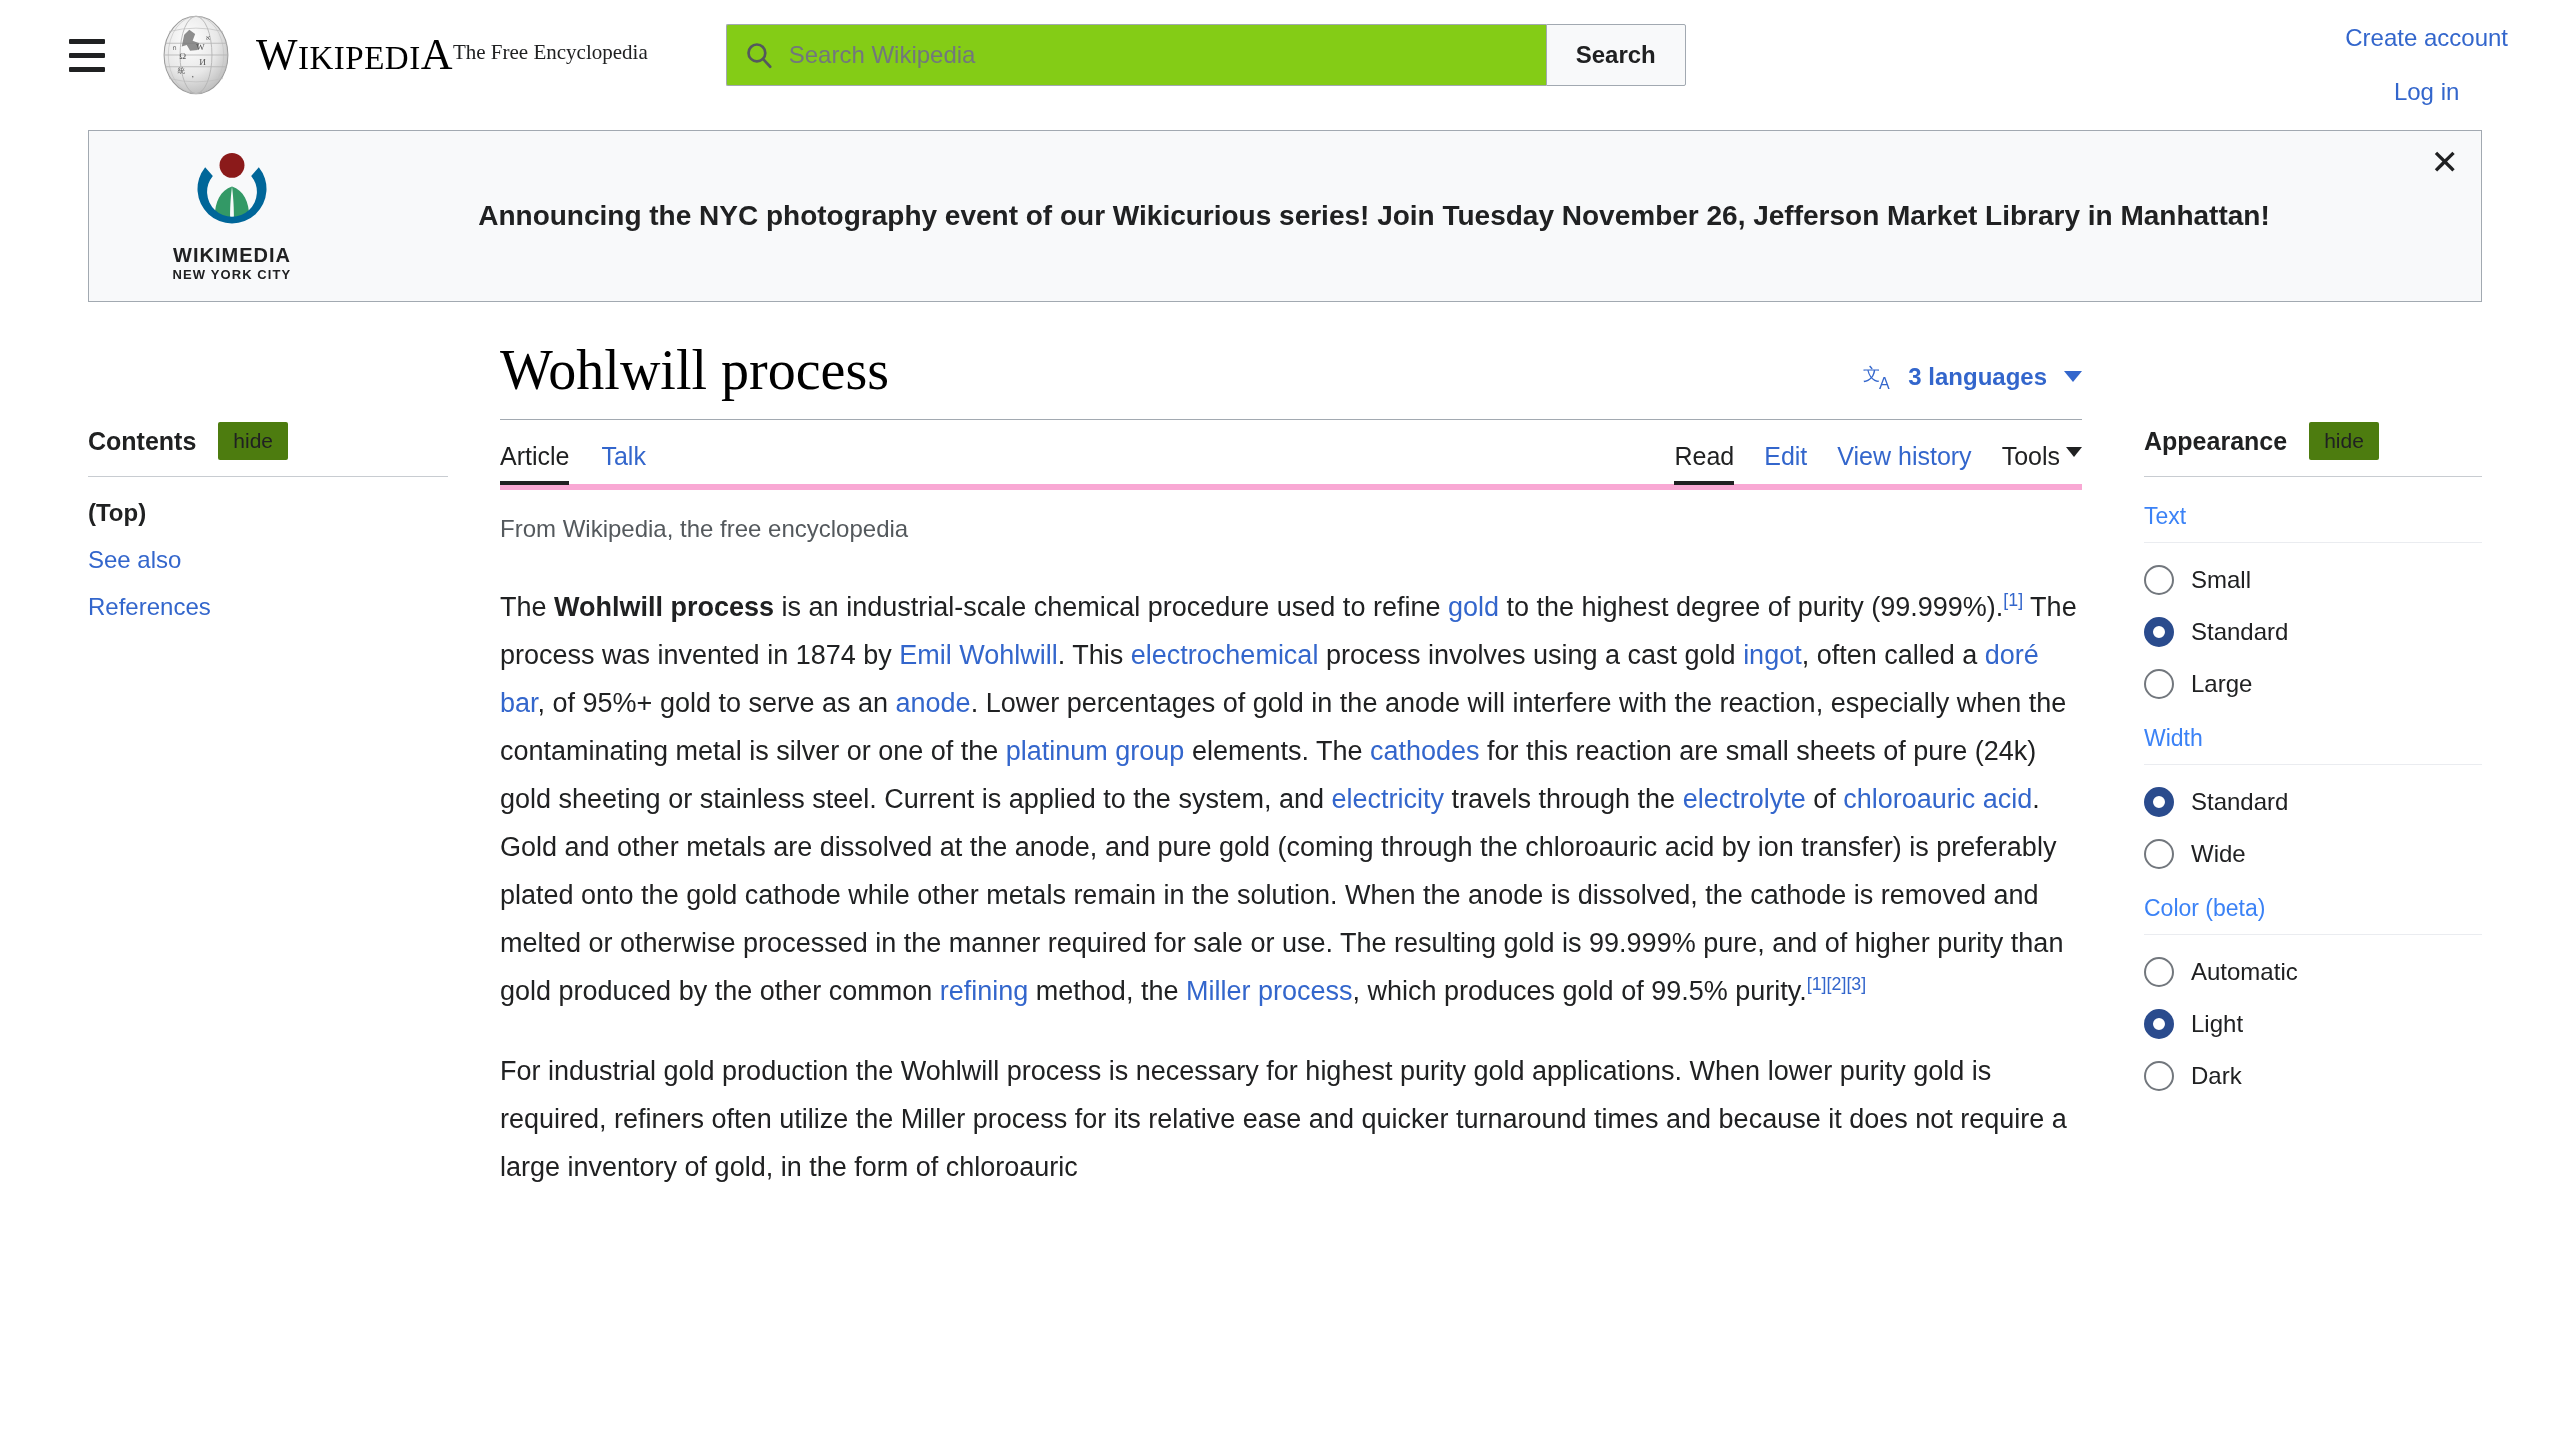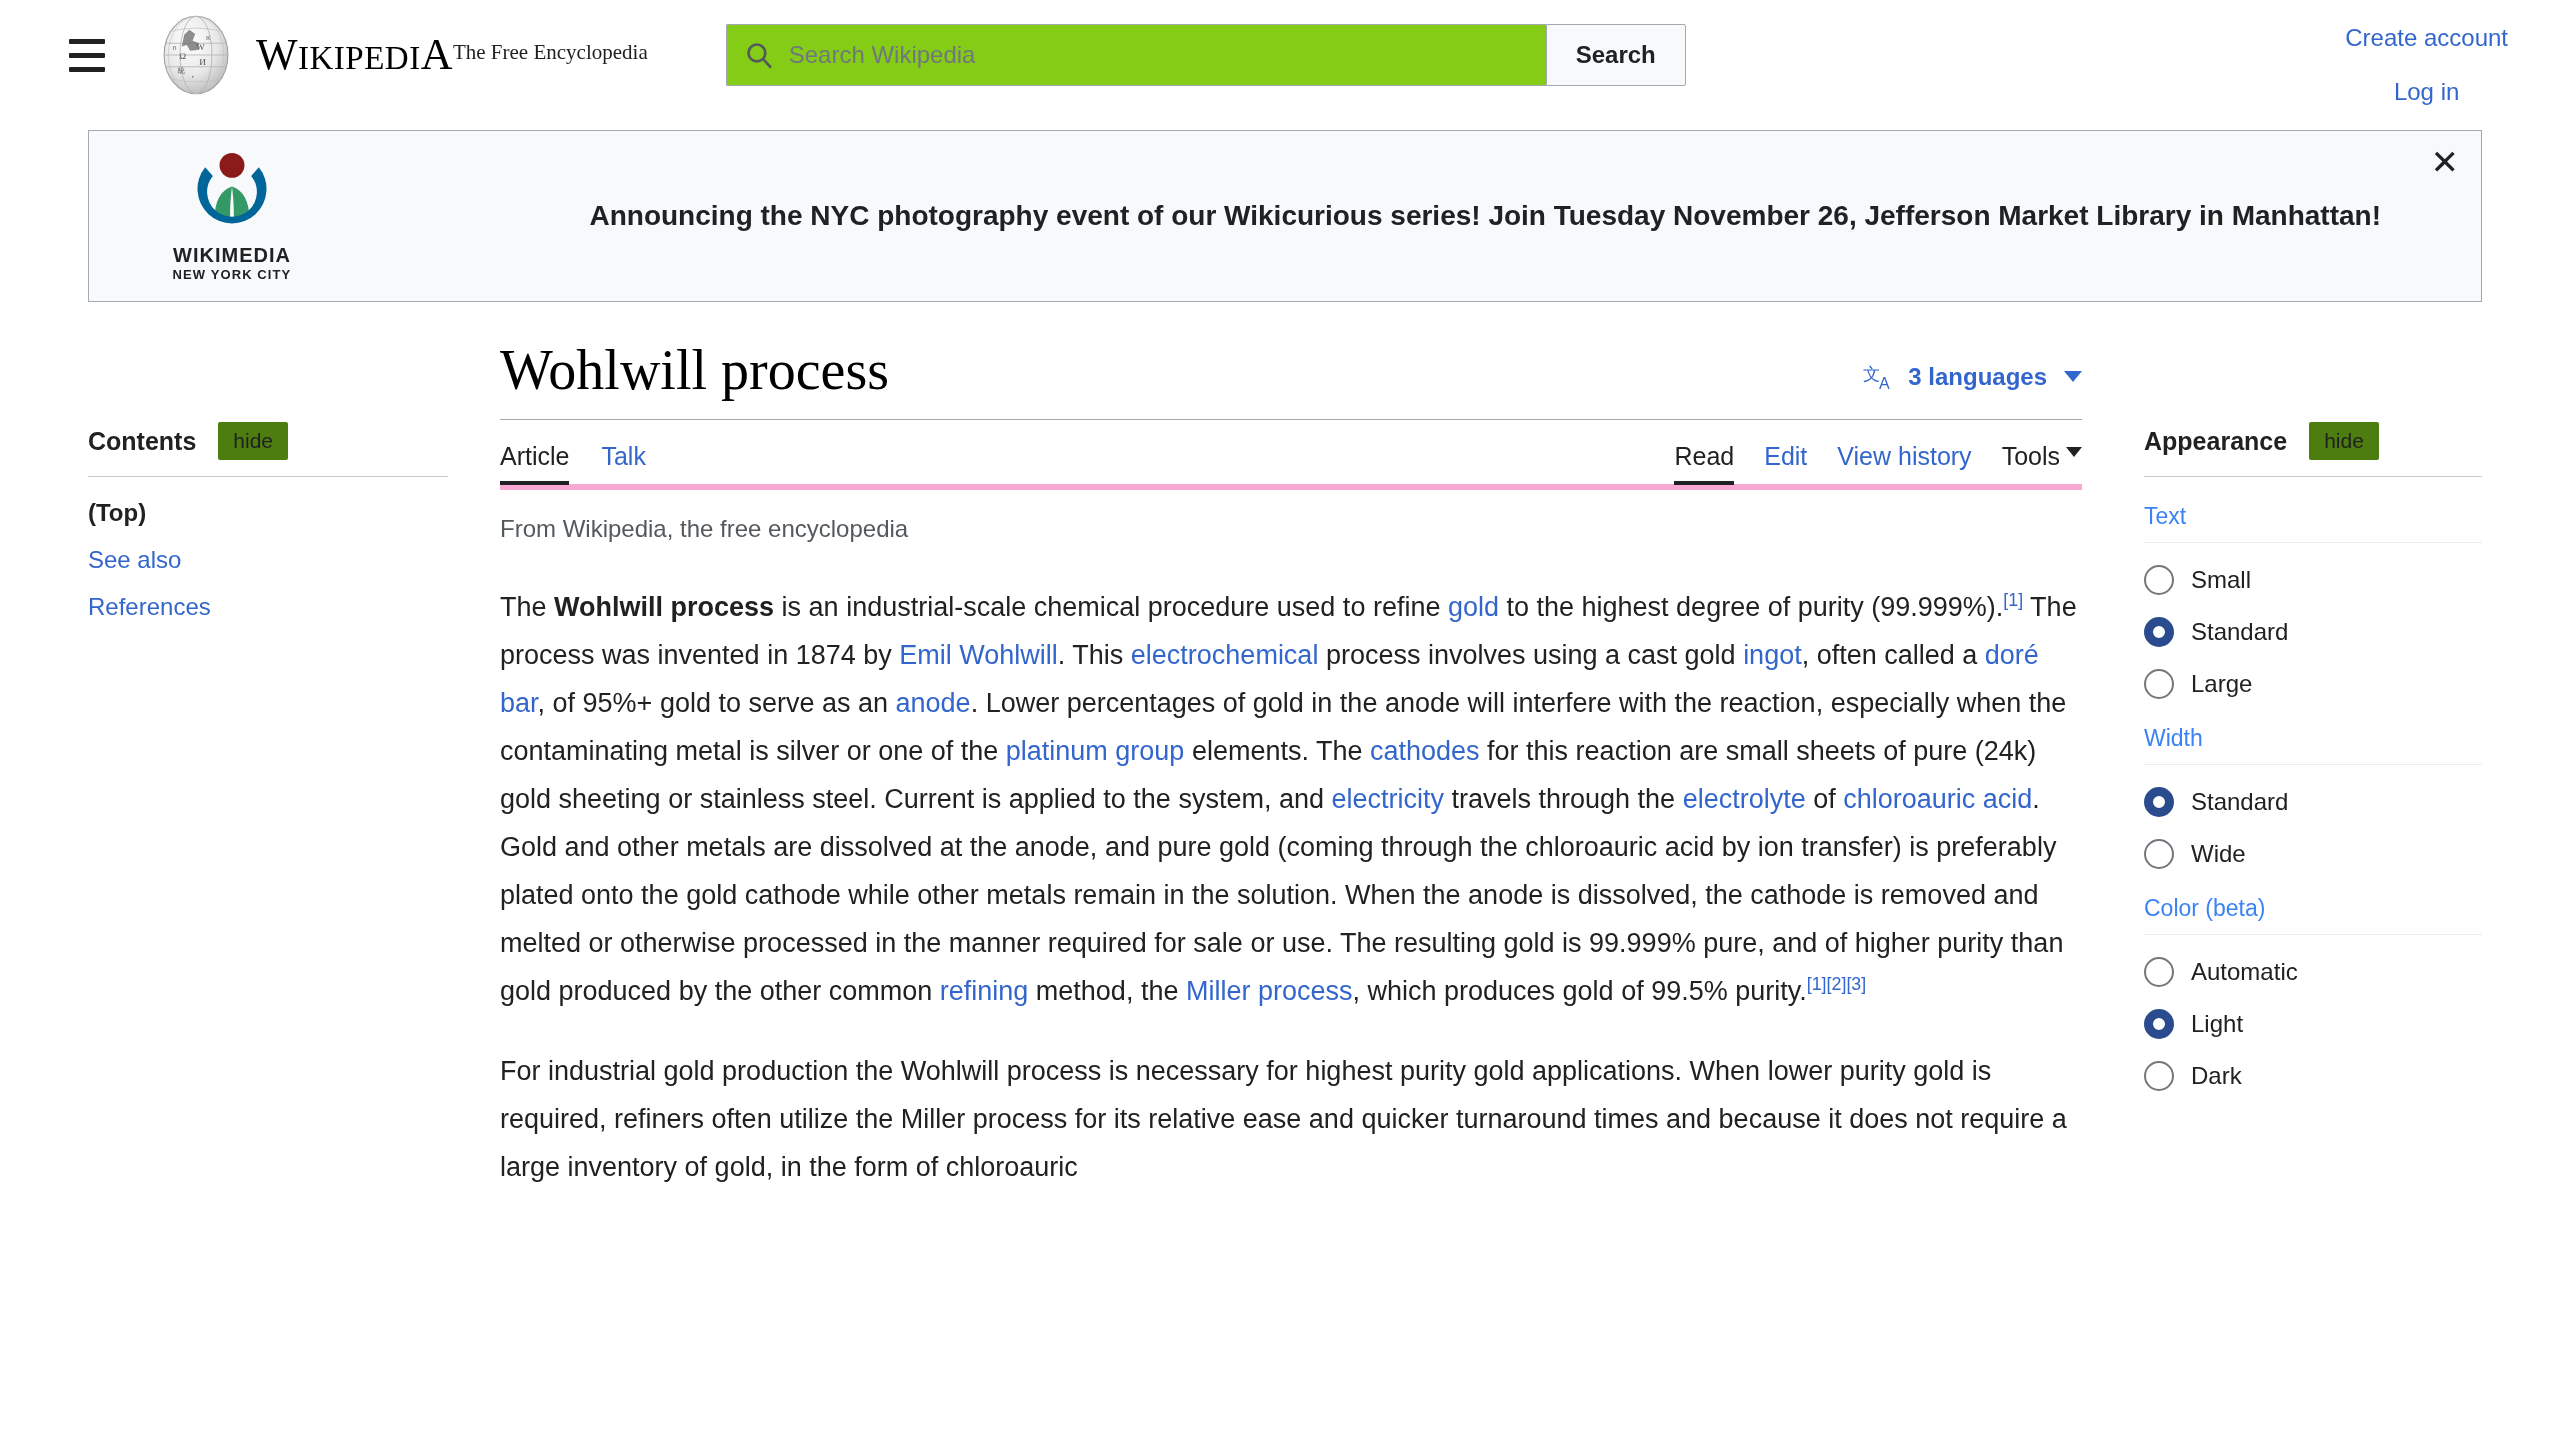--- a/index.html
+++ b/index.html
@@ -132,21 +132,21 @@
   }
   .banner-logo .wmnyc-name {
     font-size: 20px; font-weight: bold; letter-spacing: 1px; color: #202122;
     margin-top: 2px;
   }
   .banner-logo .wmnyc-sub {
     font-size: 13px; font-weight: bold; letter-spacing: 1.1px; color: #202122;
   }
   .banner-text {
     flex: 1;
-    text-align: right;
+    text-align: center;
     font-size: 28px;
     font-weight: bold;
     color: #202122;
     padding: 0 60px;
   }
   .banner-close {
     position: absolute;
     top: 14px; right: 22px;
     font-size: 34px;
     line-height: 1;

